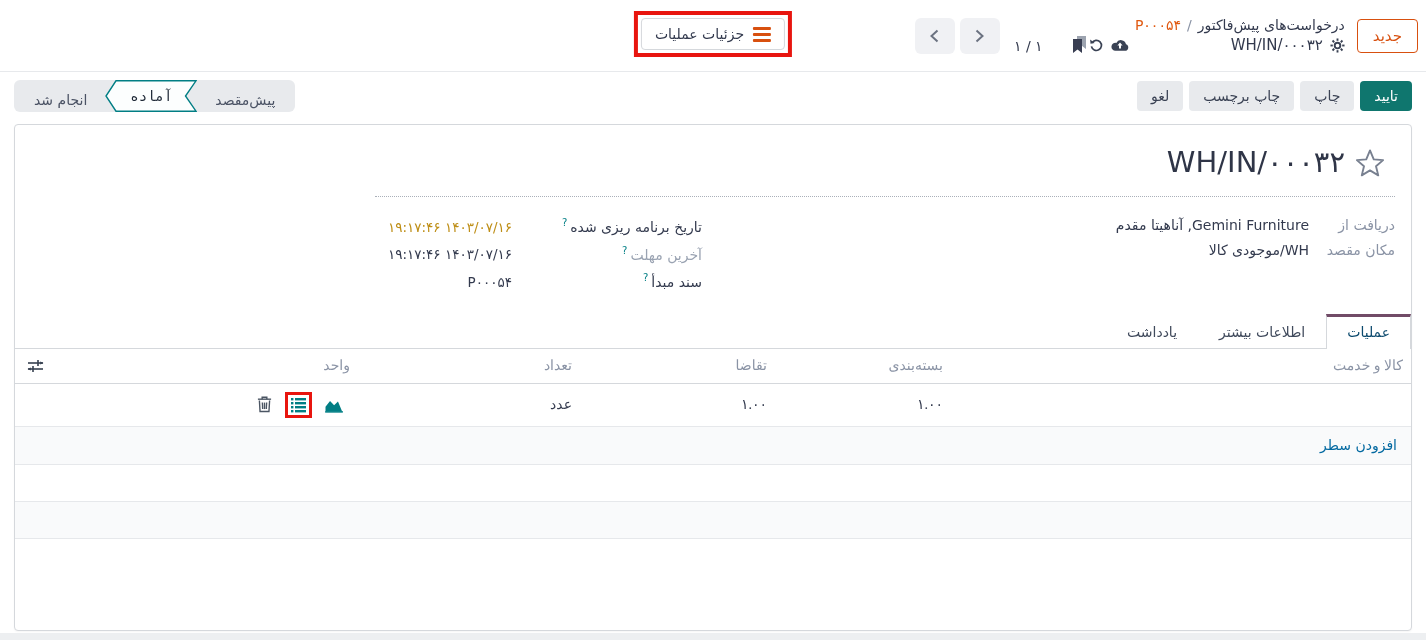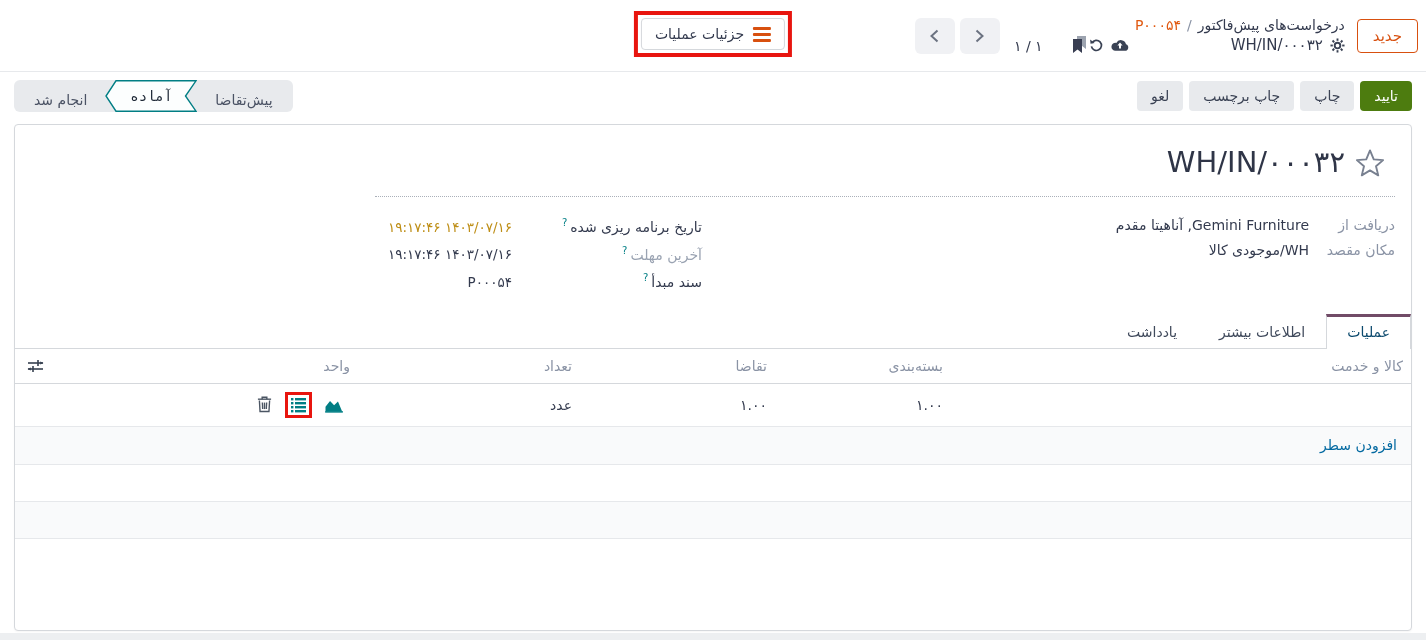--- a/index.html
+++ b/index.html
@@ -38,21 +38,21 @@
              border:1px solid #d5d8dc; border-radius:4px; padding:7px 13px;
              font-size:14px; color:#333a4e; cursor:pointer; font-family:inherit; }
   .hamburger { display:flex; flex-direction:column; gap:3px; }
   .hamburger i { display:block; width:18px; height:3px; background:#d8500f; border-radius:1px; }
 
   
   .statusbar { height:48px; display:flex; align-items:center; padding:0 14px; background:#fff; }
   .actions { display:flex; align-items:center; gap:6px; }
   .btn { border:none; border-radius:4px; padding:7px 14px; font-size:14px;
          cursor:pointer; font-family:inherit; }
-  .btn-primary { background:#4d7c0f; color:#fff; }
+  .btn-primary { background:#0f766e; color:#fff; }
   .btn-light { background:#e8eaed; color:#3a4254; }
   .pipeline { margin-inline-start:auto; display:flex; align-items:center;
               background:#e8eaed; border-radius:6px; height:32px; padding:0 4px; }
   .stage { padding:0 16px; color:#4a5264; font-size:14px; cursor:pointer;margin-top:8px; }
   .stage-active { position:relative; width:92px; height:32px; padding:0; margin:0 2px;
                   display:flex; align-items:center; justify-content:center;font-family:Liberation Mono, monospace; }
   .stage-active svg { position:absolute; inset:0; }
   .stage-active span { position:relative; color:#1f2937; font-size:14px; }
 
   
@@ -80,21 +80,21 @@
   .tab { padding:9px 20px 8px; font-size:14px; color:#404a5c; cursor:pointer;
          border:1px solid transparent; border-bottom:none; }
   .tab-active { background:#fff; border-color:#d5d8dc; border-top:3px solid #714b67;
                 margin-bottom:-1px; padding-top:7px; color:#0c4a6e; }
 
   
   .otable { width:100%; }
   .trow { display:grid; grid-template-columns:460px 176px 195px 222px 113px 1fr;
           align-items:center; }
   .thead { height:35px; color:#8a93a5; border-bottom:1px solid #d5d8dc; font-size:14px; }
-  .tcell { padding:0 8px; overflow:hidden; white-space:nowrap; }
+  .tcell { padding:0 8px; overflow:hidden; white-space:nowrap;font-family:Liberation Serif, serif; }
   .tdata { height:43px; border-bottom:1px solid #e6e8eb; color:#333a4e; font-size:14px; background:#fff; }
   .icons-cell { display:flex; align-items:center; justify-content:space-between;
                 padding:0 14px 0 12px; }
   .icon-btn { background:none; border:none; cursor:pointer; padding:0; display:flex; }
   .red-box { border:3px solid #e8150f; padding:2px; display:inline-flex; background:#fff; }
   .add-row { height:38px; display:flex; align-items:center; padding:0 14px;
              border-bottom:1px solid #e6e8eb; background:#f9fafb; }
   .add-link { color:#0369a1; font-size:14px; cursor:pointer; }
   .empty-row { height:37px; border-bottom:1px solid #e6e8eb; }
   .empty-row.alt { background:#f9fafb; }
@@ -181,21 +181,21 @@
 </div>
 
 <div class="statusbar">
   <div class="actions">
     <button class="btn btn-primary">تایید</button>
     <button class="btn btn-light">چاپ</button>
     <button class="btn btn-light">چاپ برچسب</button>
     <button class="btn btn-light">لغو</button>
   </div>
   <div class="pipeline">
-    <div class="stage">پیش‌تقاضا</div>
+    <div class="stage">پیش‌مقصد</div>
     <div class="stage-active">
       <svg width="92" height="32" viewBox="0 0 92 32">
         <path d="M11 0.8 L91 0.8 L80.5 16 L91 31.2 L11 31.2 L1 16 Z" fill="#fcfefe" stroke="#017e84" stroke-width="1.4"></path>
       </svg>
       <span>آماده</span>
     </div>
     <div class="stage">انجام شد</div>
   </div>
 </div>
 

